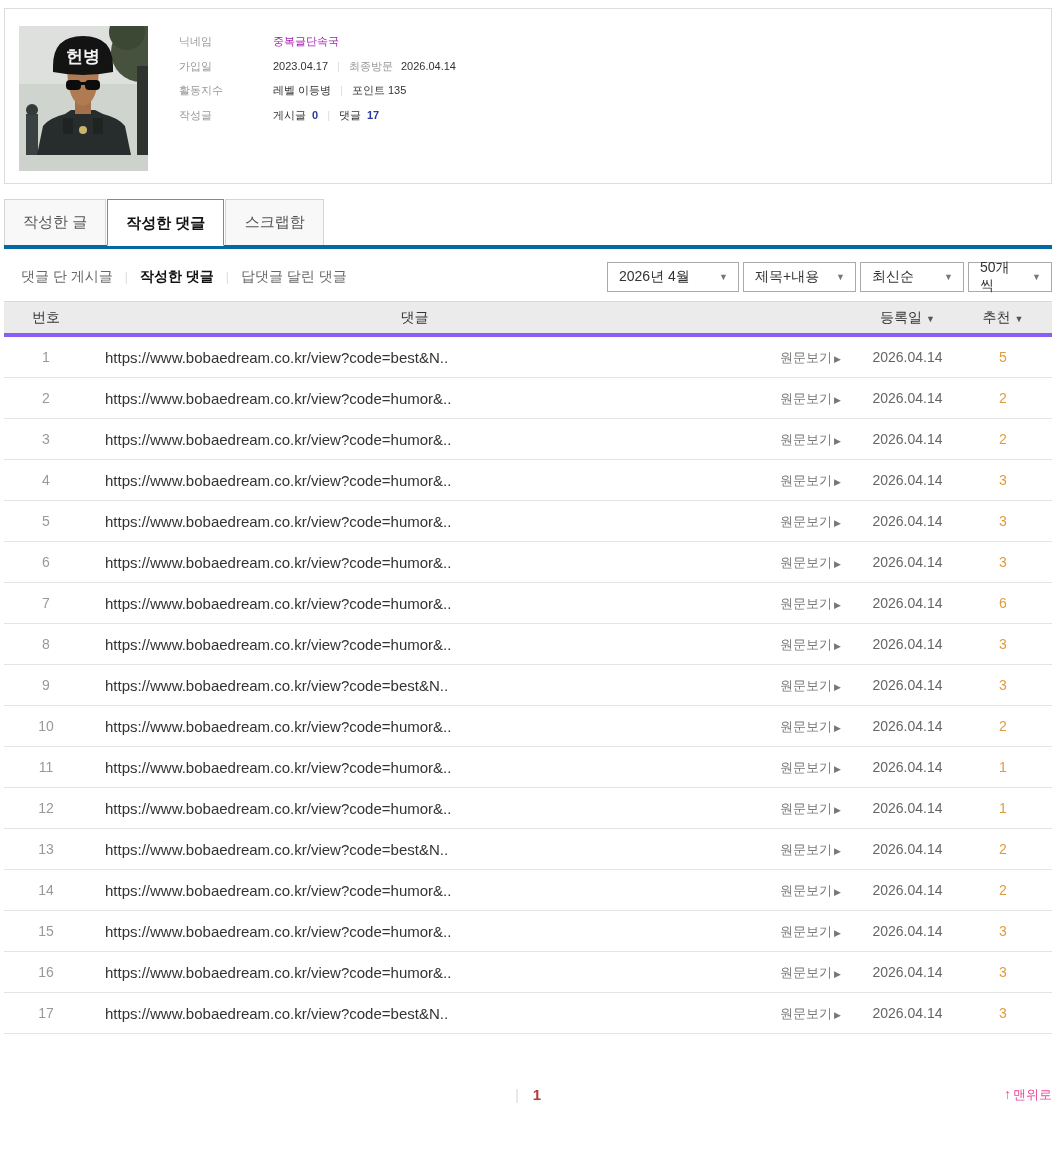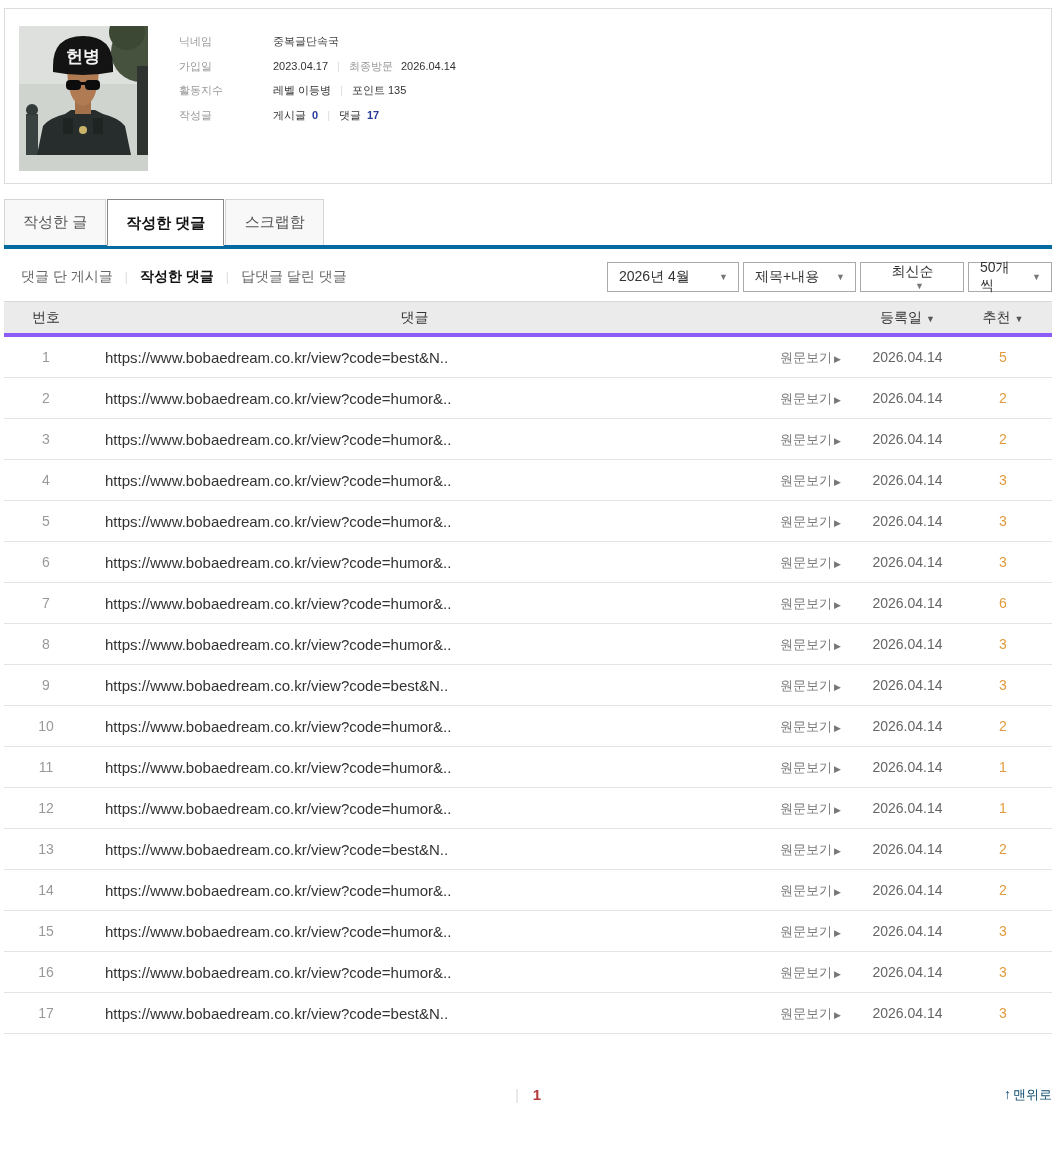--- a/index.html
+++ b/index.html
@@ -11,21 +11,21 @@
 
   
   .profile-card { border:1px solid #ddd; height:176px; padding:17px 14px; display:flex; }
   .avatar-wrap { width:129px; height:145px; overflow:hidden; flex:0 0 129px; background:#cdd2cc; }
   .profile-info { margin-left:31px; padding-top:3px; font-size:11px; }
   .p-row { display:flex; line-height:24.5px; }
   .p-label { width:94px; color:#999; }
   .p-val { color:#333; }
   .p-sep { color:#ddd; margin:0 9px; }
   .muted { color:#999; }
-  .blue-link { color:#404040; text-decoration:none; }
+  .blue-link { color:#a21caf; text-decoration:none; }
   .blue-num { color:#283a9b; font-weight:bold; }
 
   
   .tab-bar { margin-top:18px; display:flex; border-bottom:4px solid #0369a1; height:47px; align-items:flex-end; }
   .tab { height:46px; line-height:44px; text-align:center; font-size:15px; color:#555;
          background:#f8f8f9; border:1px solid #d5d5d5; border-bottom:none; min-width:99px; padding:0 18px; cursor:pointer; }
   .tab + .tab { margin-left:1px; }
   .tab.active { background:#fff; border:1px solid #888; border-bottom:1px solid #fff; color:#111;
                 font-weight:bold; margin-bottom:-1px; height:47px; line-height:45px; min-width:115px; }
 
@@ -57,21 +57,21 @@
   .view-arrow { font-size:9px; color:#777; margin-left:2px; }
   .t-row .col-date { color:#666; font-size:14px; }
   .t-row .col-rec { color:#e29b3c; font-size:14px; }
   .sort-caret { font-size:9px; color:#555; margin-left:4px; }
 
   
   .list-footer { position:relative; margin-top:52px; height:24px; }
   .pagination { text-align:center; font-size:15px; }
   .page-bar { color:#ddd; margin-right:14px; font-weight:normal; }
   .page-num { color:#b43b3b; font-weight:bold; cursor:pointer; }
-  .back-top { position:absolute; right:0; top:0; color:#0c4a6e; font-size:13px; cursor:pointer; text-decoration:none; }
+  .back-top { position:absolute; right:0; top:0; color:#ec4899; font-size:13px; cursor:pointer; text-decoration:none; }
   .back-top .arr { font-size:14px; margin-right:2px; }
 </style>
 </head>
 <body>
 
 <div class="page">
 
 
   <div class="profile-card">
     <div class="avatar-wrap">
@@ -141,21 +141,21 @@
       </div>
     <div class="dropdowns">
         <div class="dropdown" style="width: 132px;">
           <span>2026년 4월</span>
           <span class="dd-caret">▼</span>
         </div>
         <div class="dropdown" style="width: 113px;">
           <span>제목+내용</span>
           <span class="dd-caret">▼</span>
         </div>
-        <div class="dropdown" style="width: 104px; flex-direction: column;">
+        <div class="dropdown" style="width: 104px;">
           <span>최신순</span>
           <span class="dd-caret">▼</span>
         </div>
         <div class="dropdown" style="width: 84px;">
           <span>50개씩</span>
           <span class="dd-caret">▼</span>
         </div>
       </div>
   </div>
 

